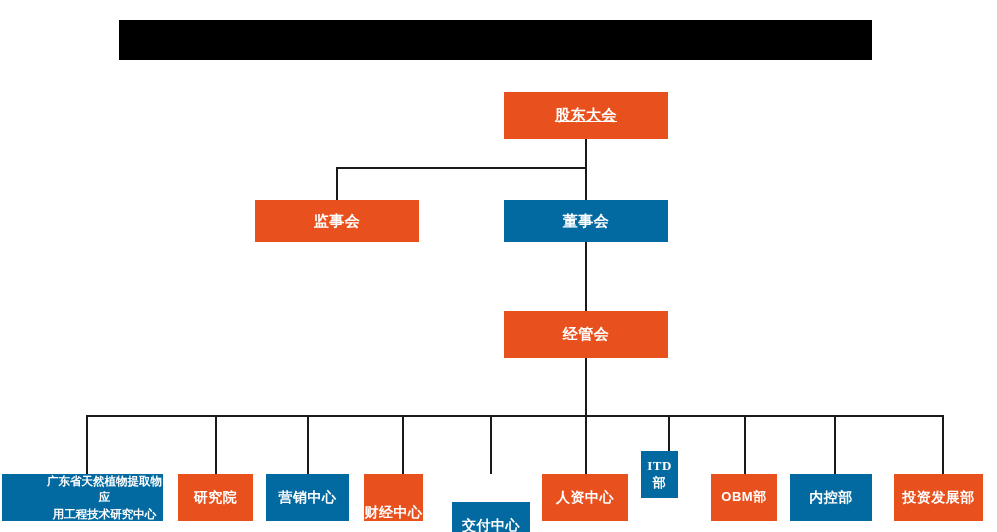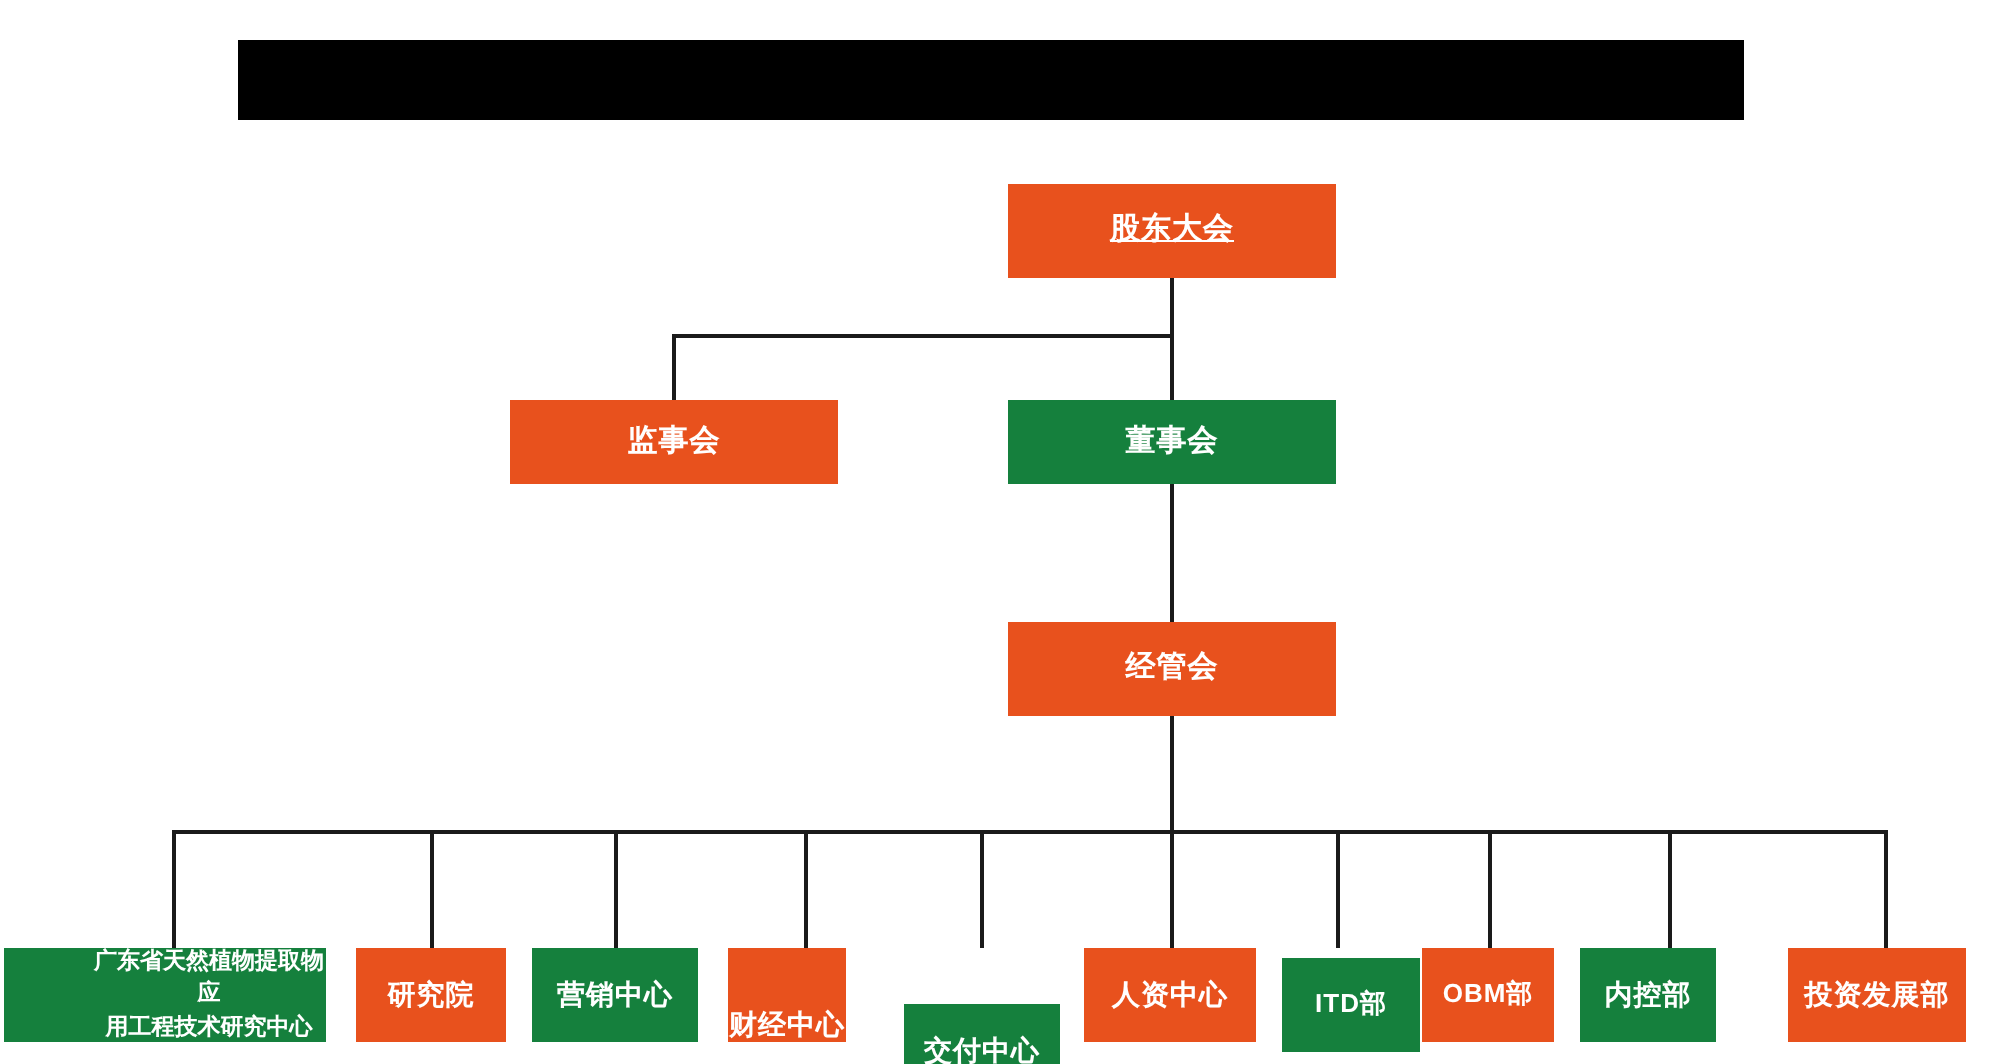--- a/index.html
+++ b/index.html
@@ -31,21 +31,21 @@
     display: flex;
     align-items: center;
     justify-content: center;
     text-align: center;
     color: #ffffff;
     font-weight: bold;
     line-height: 1.25;
     letter-spacing: 0.5px;
   }
   .node.dark  { background: #E8511D; }
-  .node.light { background: #15803d; }
+  .node.light { background: #0369a1; font-family: Liberation Serif, serif; }
 
   .node-lg { font-size: 15px; }
   .node-md { font-size: 14px; }
   .node-sm { font-size: 13px; }
   .node-xs { font-size: 11.5px; letter-spacing: 0px; line-height: 1.45; }
 
   .conn {
     position: absolute;
     background: #1a1a1a;
   }
@@ -118,29 +118,29 @@
   </div>
 
   <div class="node light node-md" style="left:452px; top:474px; width:78px; height:47px;margin-top:28px;">
     <span>交付中心</span>
   </div>
 
   <div class="node dark node-md" style="left:542px; top:474px; width:86px; height:47px;">
     <span>人资中心</span>
   </div>
 
-  <div class="node light node-sm" style="left:641px; top:451px; width:69px; height:47px;margin-top:28px;">
+  <div class="node light node-sm" style="left:641px; top:451px; width:37px; height:47px;">
     <span>ITD部</span>
   </div>
 
   <div class="node dark node-sm" style="left:711px; top:474px; width:66px; height:47px;">
     <span>OBM部</span>
   </div>
 
-  <div class="node light node-md" style="left:790px; top:474px; width:68px; height:47px;">
+  <div class="node light node-md" style="left:790px; top:474px; width:82px; height:47px;">
     <span>内控部</span>
   </div>
 
   <div class="node dark node-md" style="left:894px; top:474px; width:89px; height:47px;">
     <span>投资发展部</span>
   </div>
 
 </div>
 
 </body></html>

